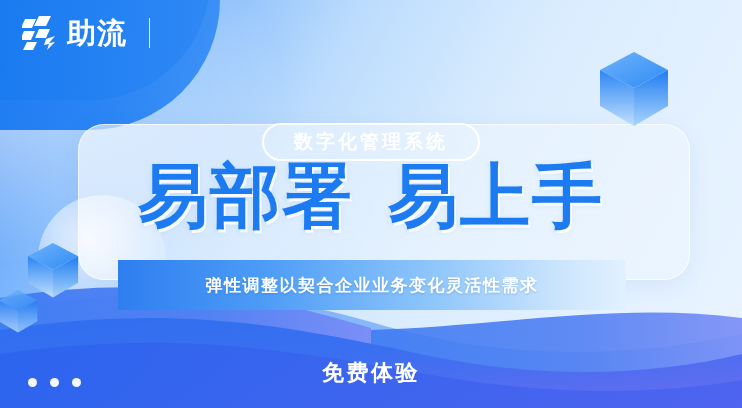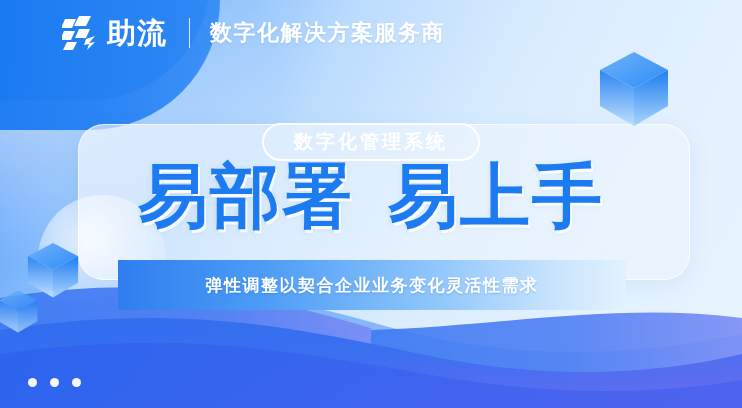--- a/index.html
+++ b/index.html
@@ -35,21 +35,21 @@
   }
   .header-blob-2{
     position:absolute; left:-40px; top:-40px; width:250px; height:140px;
     background:linear-gradient(95deg,#1577ef 0%,#2f89f5 100%);
     border-radius:0 0 120px 0;
   }
 
   
   .header{
     position:absolute; left:0; top:0; width:602px; height:66px;
-    display:flex; align-items:center; padding-left:22px; z-index:8;margin-left:40px;
+    display:flex; align-items:center; padding-left:22px; z-index:8;
   }
   .logo-mark{
     position:relative; width:38px; height:36px; flex:0 0 38px; margin-right:7px;
   }
   .logo-mark svg{display:block;}
   .logo-text{
     font-size:29px; font-weight:700; color:#ffffff; letter-spacing:1px;
     line-height:1; white-space:nowrap;
   }
   .logo-divider{
@@ -220,37 +220,39 @@
           <polygon points="17,1 29,1 24,11 12,11"></polygon>
           <polygon points="2,16 13,16 9,25 -2,25"></polygon>
           <polygon points="17,14 28,14 24,23 13,23"></polygon>
           <polygon points="5,27 15,27 11,35 1,35"></polygon>
           <polygon points="24,24 33,21 27,28 33,27 25,35 27,29 22,30"></polygon>
         </g>
       </svg>
     </div>
     <div class="logo-text">助流</div>
     <div class="logo-divider"></div>
-    <div class="tagline">数字化解决方案服务商</div>
   </div>
 
   <div class="pill">
     <div class="pill-text">数字化管理系统</div>
   </div>
 
   <div class="card"></div>
 
   <div class="headline">
     <span>易部署</span><span class="gap"></span><span>易上手</span>
   </div>
 
   <div class="ribbon">
     <div class="ribbon-text">弹性调整以契合企业业务变化灵活性需求</div>
   </div>
 
+  <div class="cta">
+    <span class="cta-text">免费体验</span>
+  </div>
 
   <div class="dots">
     <span class="dot"></span>
     <span class="dot"></span>
     <span class="dot"></span>
   </div>
 
 </div>
 
 </body></html>

